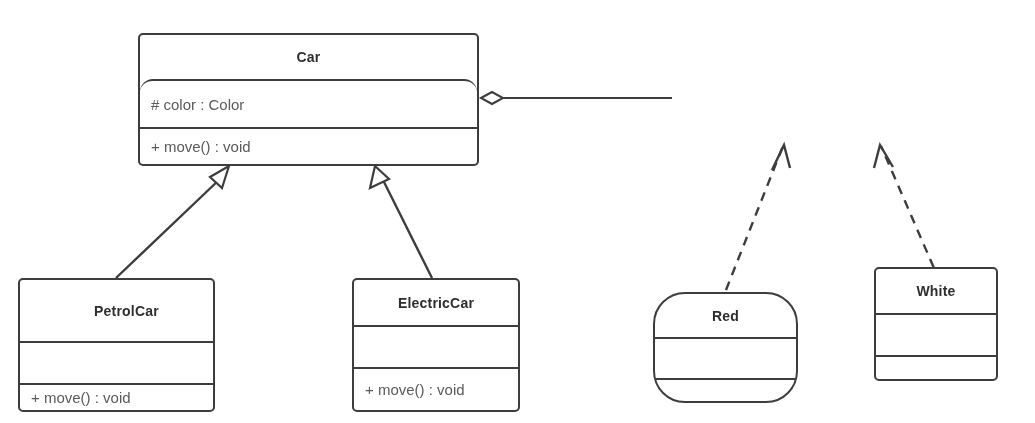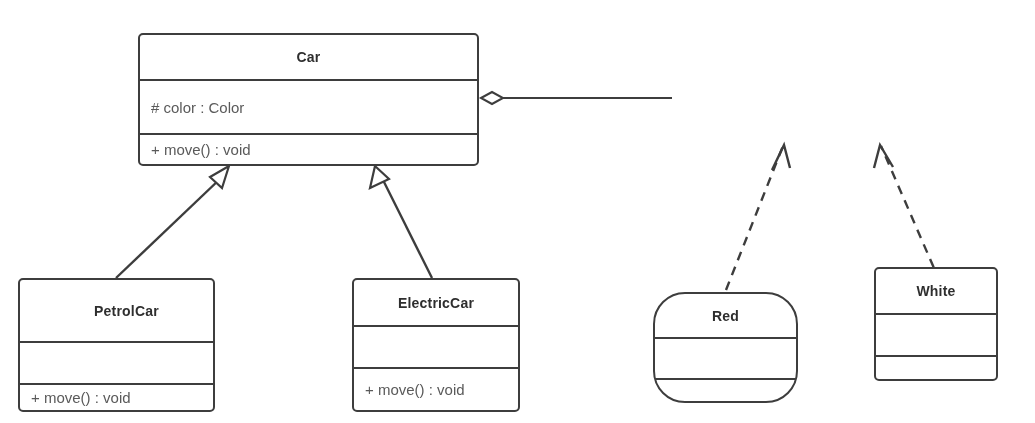--- a/index.html
+++ b/index.html
@@ -87,21 +87,21 @@
     </g>
 
     <g>
       <line x1="940" y1="282" x2="881" y2="146" stroke="#3d3d3d" stroke-width="2.4" stroke-dasharray="9 7"></line>
       <path d="M 874 168 L 880 145 L 893 167" fill="none" stroke="#3d3d3d" stroke-width="2.4" stroke-linecap="butt"></path>
     </g>
   </svg>
 
   <div class="uml-box" style="left:138px; top:33px; width:341px; height:133px;">
     <div class="compartment c-title" style="height:44px;">Car</div>
-    <div class="compartment c-member" style="height:54px;"># color : Color</div>
+    <div class="compartment c-member" style="height:48px;border-radius:13px;"># color : Color</div>
     <div class="compartment c-member" style="flex:1 1 auto;">+ move() : void</div>
   </div>
 
 
   <div class="uml-box" style="left:18px; top:278px; width:197px; height:134px;">
     <div class="compartment c-title" style="height:61px;margin-left:20px;">PetrolCar</div>
     <div class="compartment c-empty" style="height:42px;"></div>
     <div class="compartment c-member" style="flex:1 1 auto;">+ move() : void</div>
   </div>
 

